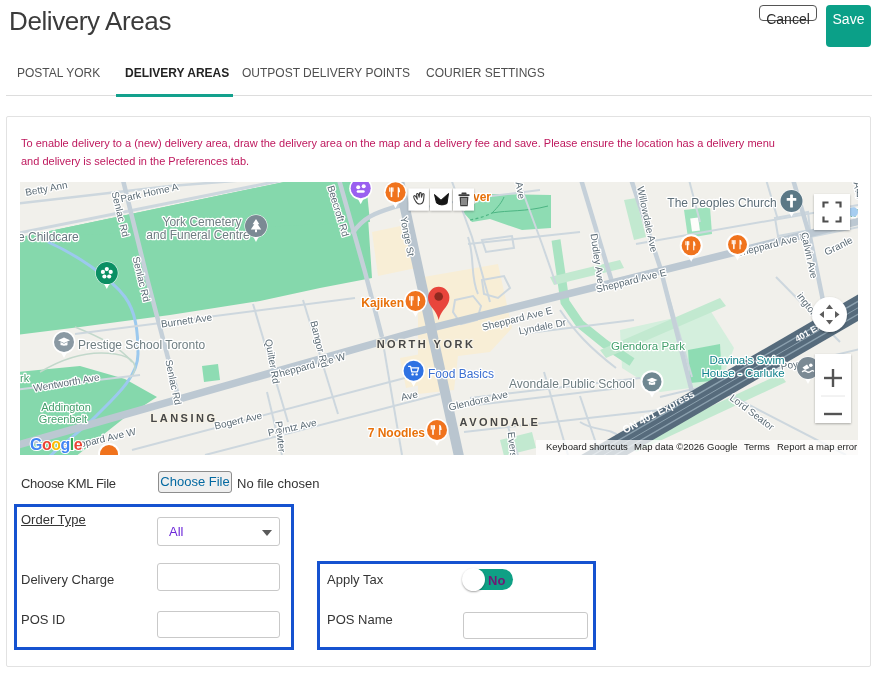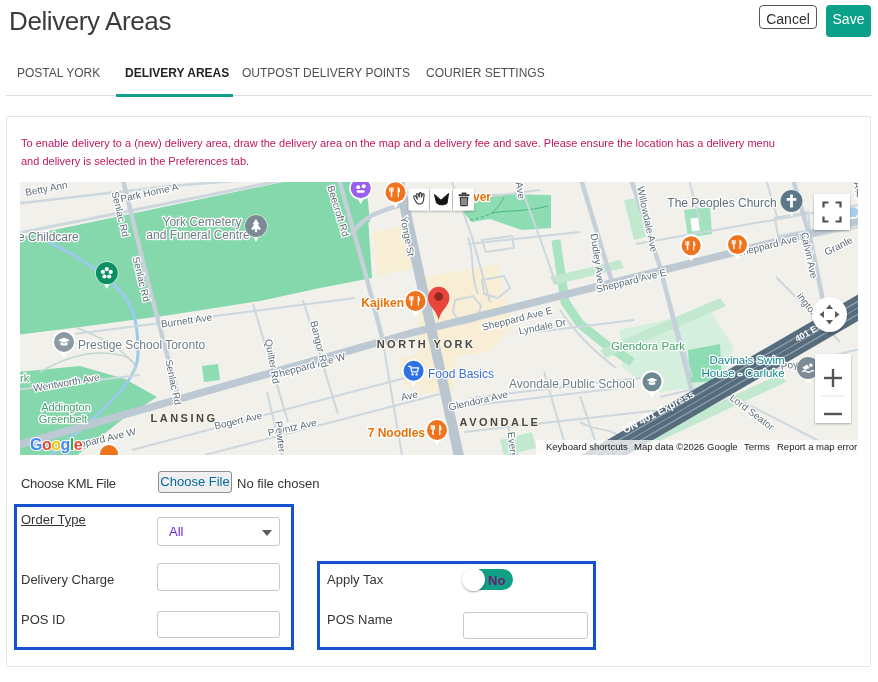--- a/index.html
+++ b/index.html
@@ -1,20 +1,20 @@
 <!DOCTYPE html>
 <html><head>
 <meta charset="utf-8">
 <style>
 * { margin:0; padding:0; box-sizing:border-box; }
 html,body { width:878px; height:682px; background:#fff; font-family:"Liberation Sans", sans-serif; position:relative; overflow:hidden; }
 .abs { position:absolute; }
 .title { left:9px; top:6px; font-size:26px; color:#3b3b3b; font-weight:400; letter-spacing:-0.4px; }
-.btn-cancel { left:759px; top:5px; width:58px; height:24px; background:#fff; border:1px solid #555; border-radius:4px; font-size:14px; color:#2e2e2e; text-align:center; line-height:26px; }
-.btn-save { left:826px; top:5px; width:45px; height:32px; background:#0ba088; border-radius:4px; font-size:14px; color:#fff; text-align:center; line-height:28px; }
+.btn-cancel { left:759px; top:5px; width:58px; height:16px; background:#fff; border:1px solid #555; border-radius:4px; font-size:14px; color:#2e2e2e; text-align:center; line-height:26px; }
+.btn-save { left:826px; top:5px; width:45px; height:42px; background:#0ba088; border-radius:4px; font-size:14px; color:#fff; text-align:center; line-height:28px; }
 .tab { top:66px; font-size:12px; color:#4f4f4f; letter-spacing:0; }
 .tab.active { color:#232323; font-weight:bold; }
 .tabline { left:6px; width:866px; top:95px; height:1px; background:#ddd; }
 .tabline-active { left:116px; width:117px; top:94px; height:3px; background:#13a18d; }
 .panel { left:6px; top:116px; width:865px; height:551px; border:1px solid #e2e2e2; background:#fff; border-radius:2px; }
 .intro { left:21px; top:135px; font-size:11px; color:#be185d; line-height:17.5px; white-space:nowrap; }
 .lbl { font-size:13px; color:#353535; }
 .filebtn { left:158px; top:471px; width:74px; height:22px; background:#efefef; border:1px solid #8d8d8d; border-radius:3px; font-size:13px; color:#0369a1; text-align:center; line-height:20px; }
 .bluebox { border:3px solid #1552d0; background:#fff; }
 .inp { background:#fff; border:1px solid #c9c9c9; border-radius:3px; }

